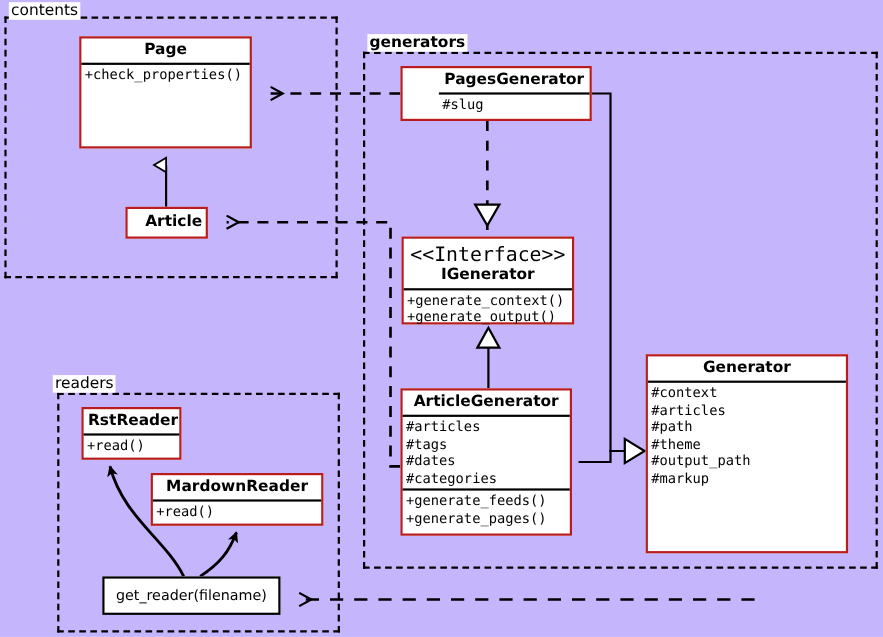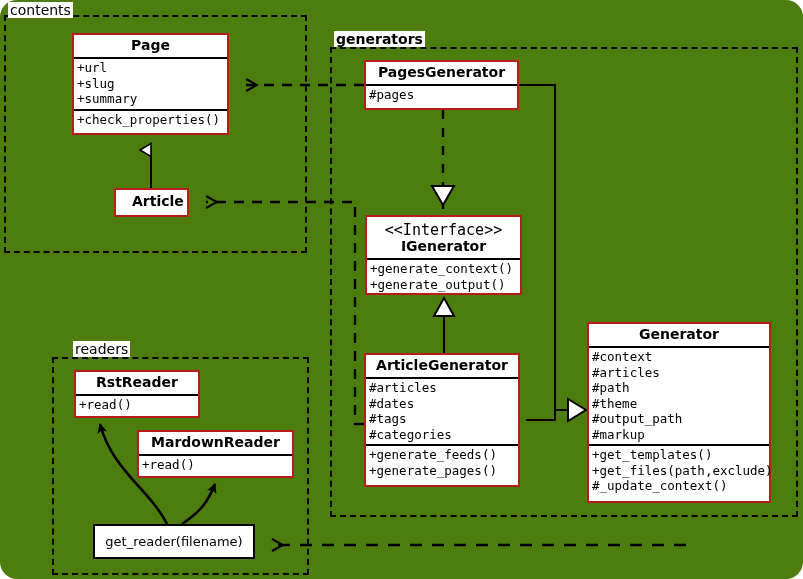--- a/index.html
+++ b/index.html
@@ -1,28 +1,28 @@
 <!DOCTYPE html>
 <html><head>
 <meta charset="utf-8">
 <style>
   html,body{margin:0;padding:0;background:#ffffff;}
   body{width:803px;height:579px;font-family:"DejaVu Sans",sans-serif;color:#000;}
-  #canvas{position:relative;width:803px;height:579px;overflow:hidden;background:#4d7c0f;border-radius:17px;}
+  #canvas{position:relative;width:803px;height:579px;overflow:hidden;background:#c4b5fd;}
 
   
   .pkg{position:absolute;box-sizing:border-box;border:2px dashed #000;}
   .pkg-label{position:absolute;font-family:"DejaVu Sans",sans-serif;font-size:14px;
              color:#000;background:#fff;padding:0 2px;white-space:nowrap;}
 
   
   .cls{position:absolute;box-sizing:border-box;border:2px solid #b91c1c;background:#fff;}
   .cls .name{font-weight:bold;font-size:14px;text-align:center;padding:3px 4px 4px 4px;
              font-family:"DejaVu Sans",sans-serif;line-height:1.1;}
-  .cls .stereo{font-weight:normal;font-size:15px;text-align:center;
+  .cls .stereo{font-weight:normal;font-size:18px;text-align:center;
                font-family:"DejaVu Sans Mono",monospace;line-height:1.2;}
   .cls .sec{border-top:2px solid #000;padding:1px 3px 2px 3px;}
   .cls .sec div{font-family:"DejaVu Sans Mono",monospace;font-size:12.5px;
                 line-height:15.5px;white-space:nowrap;}
   .plainbox{position:absolute;box-sizing:border-box;border:2px solid #000;background:#fff;
             display:flex;align-items:center;justify-content:center;
             font-family:"DejaVu Sans",sans-serif;font-size:13px;}
 
   
   #wires{position:absolute;left:0;top:0;width:803px;height:579px;pointer-events:none;}
@@ -92,88 +92,78 @@
     </g>
   </svg>
 
   <div class="pkg" style="left:4px;top:15px;width:303px;height:238px;"></div>
   <div class="pkg-label" style="left:8px;top:2px;">contents</div>
 
   <div class="pkg" style="left:330px;top:47px;width:468px;height:470px;"></div>
   <div class="pkg-label" style="left:334px;top:31px;font-weight:bold;">generators</div>
 
   <div class="pkg" style="left:52px;top:357px;width:257px;height:218px;"></div>
-  <div class="pkg-label" style="left:73px;top:341px;">readers</div>
+  <div class="pkg-label" style="left:48px;top:341px;">readers</div>
 
   <div class="cls" style="left:72px;top:33px;width:157px;height:102px;">
     <div class="name">Page</div>
-    <div class="sec">
-      <div>+url</div>
-      <div>+slug</div>
-      <div>+summary</div>
-    </div>
     <div class="sec">
       <div>+check_properties()</div>
     </div>
   </div>
 
   <div class="cls" style="left:114px;top:188px;width:75px;height:29px;">
     <div class="name" style="padding:4px 16px;text-align:center;">Article</div>
   </div>
 
-  <div class="cls" style="left:364px;top:60px;width:155px;height:50px;">
+  <div class="cls" style="left:364px;top:60px;width:174px;height:50px;padding-left:33px;">
     <div class="name">PagesGenerator</div>
     <div class="sec">
-      <div>#pages</div>
+      <div>#slug</div>
     </div>
   </div>
 
   <div class="cls" style="left:365px;top:215px;width:157px;height:80px;">
     <div class="name" style="padding:4px 4px 4px 4px;">
       <div class="stereo">&lt;&lt;Interface&gt;&gt;</div>
       <div>IGenerator</div>
     </div>
     <div class="sec">
       <div>+generate_context()</div>
       <div>+generate_output()</div>
     </div>
   </div>
 
   <div class="cls" style="left:364px;top:353px;width:156px;height:134px;">
     <div class="name">ArticleGenerator</div>
     <div class="sec">
       <div>#articles</div>
+      <div>#tags</div>
       <div>#dates</div>
-      <div>#tags</div>
       <div>#categories</div>
     </div>
     <div class="sec">
       <div>+generate_feeds()</div>
       <div>+generate_pages()</div>
     </div>
   </div>
 
   <div class="cls" style="left:587px;top:322px;width:184px;height:181px;">
     <div class="name">Generator</div>
     <div class="sec">
       <div>#context</div>
       <div>#articles</div>
       <div>#path</div>
       <div>#theme</div>
       <div>#output_path</div>
       <div>#markup</div>
     </div>
-    <div class="sec">
-      <div>+get_templates()</div>
-      <div>+get_files(path,exclude)</div>
-      <div>#_update_context()</div>
-    </div>
   </div>
 
-  <div class="cls" style="left:74px;top:370px;width:126px;height:48px;">
+  <div class="cls" style="left:74px;top:370px;width:91px;height:48px;">
     <div class="name">RstReader</div>
     <div class="sec">
       <div>+read()</div>
     </div>
   </div>
 
   <div class="cls" style="left:137px;top:430px;width:157px;height:48px;">
     <div class="name">MardownReader</div>
     <div class="sec">
       <div>+read()</div>

